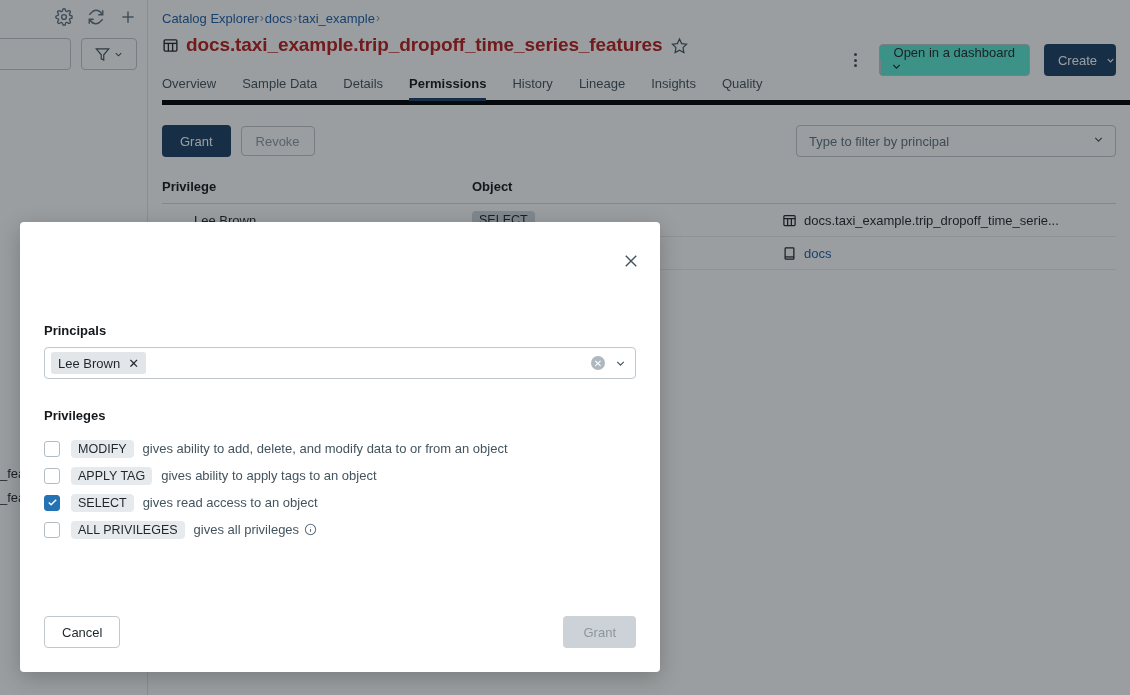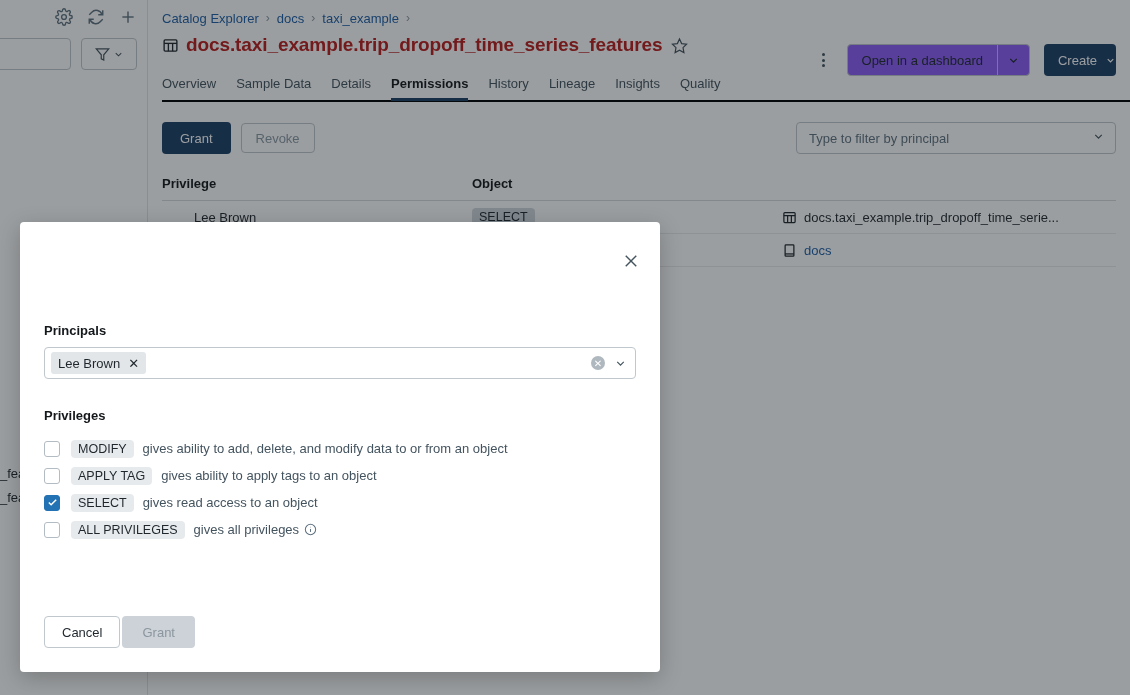--- a/index.html
+++ b/index.html
@@ -34,42 +34,42 @@
   .sb-filter-btn {
     width: 56px; height: 32px; border: 1px solid #c0c7cd; border-radius: 4px; background: #fff;
     display: flex; align-items: center; justify-content: center; gap: 3px; color: #44545f;
   }
   .sb-tree { position: absolute; left: 0; top: 462px; width: 140px; font-size: 13px; color: #1f272d; }
   .sb-tree-item { height: 24px; line-height: 24px; overflow: hidden; white-space: nowrap; }
 
   
   .main { flex: 1 1 auto; position: relative; background: #fff; padding: 0 0 0 14px; }
 
-  .breadcrumb { display: flex; align-items: center; gap: 7px; font-size: 13px; padding-top: 10px; height: 26px; }
+  .breadcrumb { display: flex; align-items: center; gap: 1px; font-size: 13px; padding-top: 10px; height: 26px; }
   .crumb { color: #1f5fa8; cursor: pointer; }
   .crumb-sep { color: #8a99a5; font-size: 12px; }
 
   .title-row { display: flex; align-items: center; height: 34px; margin-top: 2px; position: relative; }
   .tbl-icon { width: 17px; height: 17px; margin-right: 7px; color: #1f272d; flex: 0 0 17px; }
   .page-title { font-size: 19px; font-weight: bold; color: #b91c1c; letter-spacing: -0.1px; }
   .star-icon { width: 17px; height: 17px; margin-left: 9px; color: #44545f; }
 
   .header-actions { position: absolute; right: 14px; top: 16px; display: flex; align-items: center; gap: 14px; }
   .kebab { width: 18px; height: 18px; display: flex; flex-direction: column; align-items: center; justify-content: center; gap: 2.5px; }
   .kebab i { width: 3px; height: 3px; border-radius: 50%; background: #44545f; display: block; }
-  .split-btn { display: flex; height: 32px; border: 1px solid #c0c7cd; border-radius: 4px; overflow: hidden; background: #8b5cf6; }
+  .split-btn { display: flex; height: 32px; border: 1px solid #c0c7cd; border-radius: 4px; overflow: hidden; background: #5eead4; flex-direction: column; }
   .split-main { display: flex; align-items: center; padding: 0 14px; font-size: 13px; color: #1f272d; }
   .split-caret { display: flex; align-items: center; justify-content: center; width: 32px; border-left: 1px solid #c0c7cd; color: #1f272d; }
   .create-btn {
     height: 32px; border-radius: 4px; background: #1c3f67; color: #fff; font-size: 13px;
     display: flex; align-items: center; gap: 8px; padding: 0 0 0 14px; border: none;
     font-family: "Liberation Sans", sans-serif;
   }
 
-  .tabs { display: flex; gap: 20px; margin-top: 8px; border-bottom: 2px solid #000000; padding-right: 14px; }
+  .tabs { display: flex; gap: 26px; margin-top: 8px; border-bottom: 5px solid #000000; padding-right: 14px; }
   .tab { font-size: 13px; color: #44545f; padding: 6px 0 9px; position: relative; cursor: pointer; }
   .tab.active { color: #14181b; font-weight: bold; }
   .tab.active::after { content: ""; position: absolute; left: 0; right: 0; bottom: -1px; height: 3px; background: #1c3f67; }
 
   .toolbar2 { display: flex; align-items: center; margin-top: 20px; padding-right: 14px; }
   .btn-grant {
     height: 32px; padding: 0 18px; border-radius: 4px; background: #1c3f67; color: #fff;
     font-size: 13px; border: none; font-family: "Liberation Sans", sans-serif;
   }
   .btn-revoke {
@@ -136,21 +136,21 @@
   .cb.checked { background: #2272b4; border-color: #2272b4; display: flex; align-items: center; justify-content: center; }
   .cb.checked svg { width: 11px; height: 11px; color: #fff; }
   .priv-chip {
     background: #e7eaed; border-radius: 4px; padding: 2px 7px; font-size: 12.5px; color: #1f272d;
   }
   .priv-desc { font-size: 13px; color: #44545f; margin-left: 9px; display: flex; align-items: center; gap: 5px; }
   .info-icon { width: 13px; height: 13px; color: #5f7281; }
 
   .modal-footer {
     position: absolute; left: 24px; right: 24px; bottom: 24px;
-    display: flex; justify-content: flex-start; align-items: center; gap: 2px;
+    display: flex; justify-content: space-between; align-items: center; gap: 2px;
   }
   .btn-cancel {
     height: 32px; padding: 0 17px; border-radius: 4px; background: #fff; border: 1px solid #c0c7cd;
     font-size: 13px; color: #1f272d; font-family: "Liberation Sans", sans-serif;
   }
   .btn-submit {
     height: 32px; padding: 0 20px; border-radius: 4px; background: #ccd2d8; border: none;
     font-size: 13px; color: #8c969e; font-family: "Liberation Sans", sans-serif;
   }
 </style>

